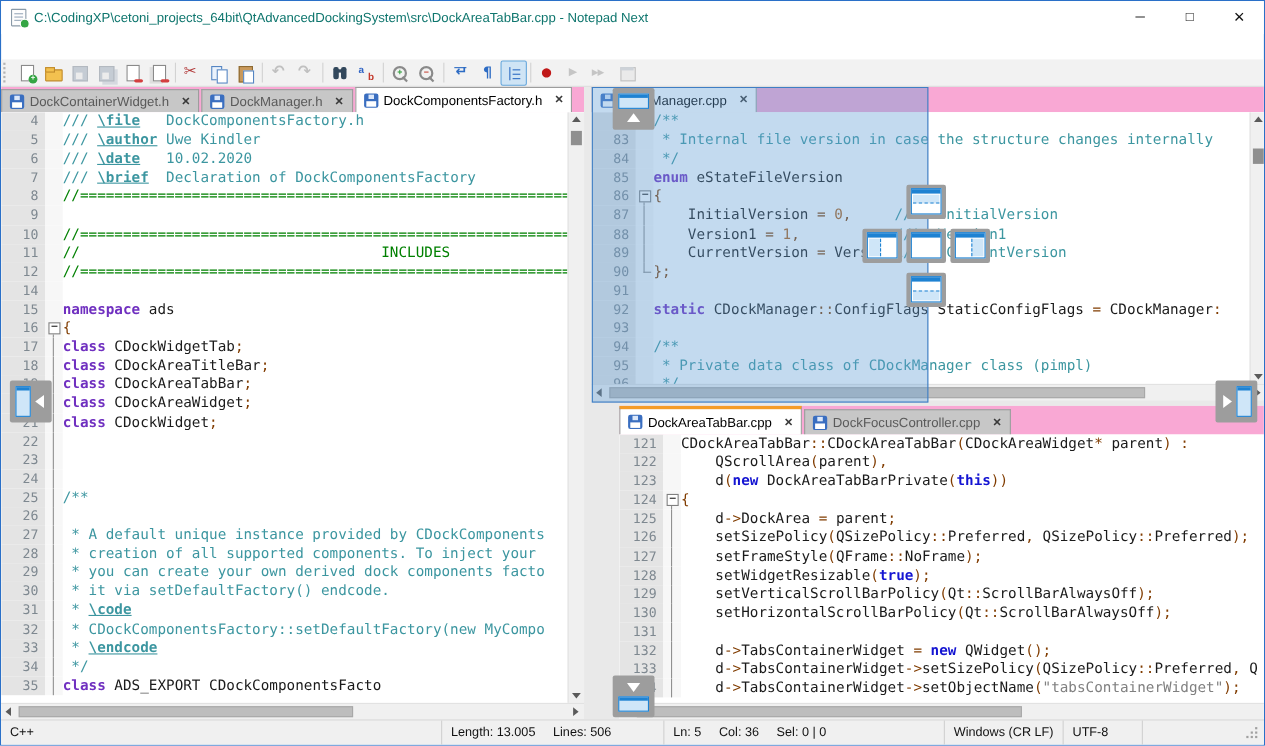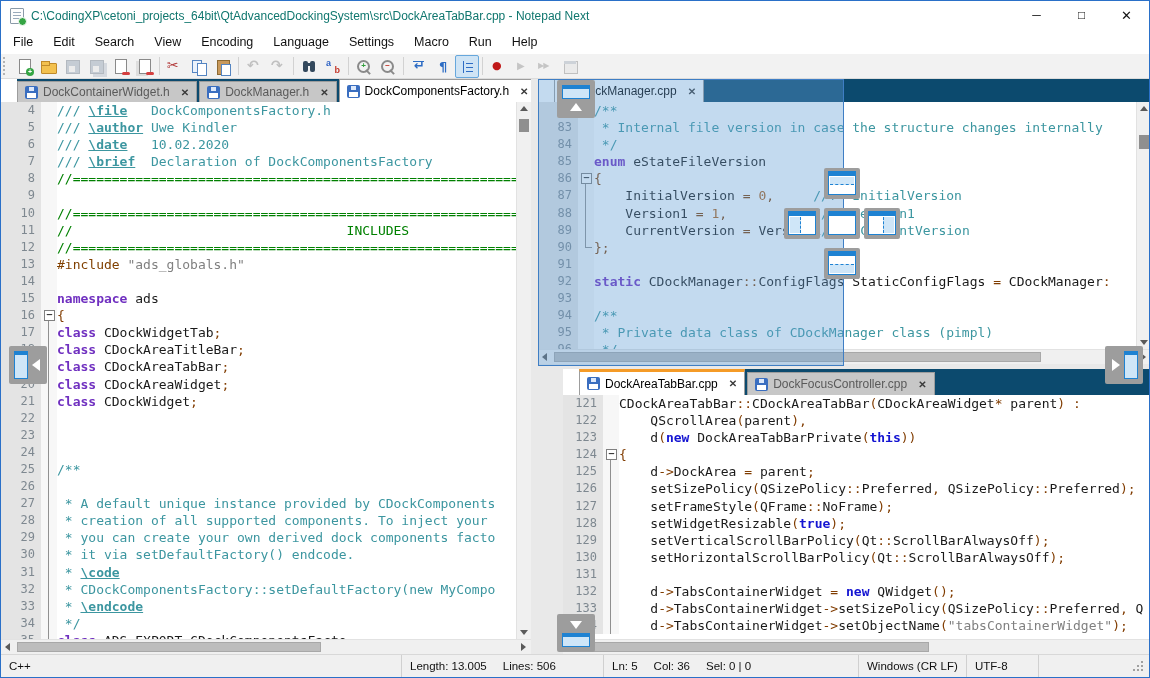--- a/index.html
+++ b/index.html
@@ -67,21 +67,21 @@
 
   
   .client { position:absolute; left:0; top:78px; right:0; height:575px; background:#e9e9e9; overflow:hidden; }
   .pane { position:absolute; background:#fff; }
   .pane-left { left:0; top:0; width:530px; height:575px; }
   .vsplit { position:absolute; left:530px; top:0; width:7px; height:575px; background:#e9e9e9; }
   .hsplit { position:absolute; left:537px; top:285px; width:613px; height:5px; background:#e9e9e9; }
   .pane-tr { left:537px; top:0; width:613px; height:285px; }
   .pane-br { left:562px; top:290px; width:613px; height:285px; }
 
-  .tabbar { position:absolute; left:0; top:0; right:0; background:#0c4a6e; display:flex; align-items:flex-end;margin-left:16px; }
+  .tabbar { position:absolute; left:0; top:0; right:0; background:#f9a8d4; display:flex; align-items:flex-end; }
   .pane-left .tabbar,.pane-tr .tabbar { height:23px; }
   .pane-br .tabbar { height:26px; }
   .tab { height:21px; display:flex; align-items:center; padding:0 7px; background:#c7c7c7; border:1px solid #9d9d9d; border-bottom:none; margin-right:2px; font-size:12px; color:#5a5a5a; white-space:nowrap; }
   .tab.active { background:#fff; height:23px; color:#000; }
   .pane-br .tab { height:23px; }
   .pane-br .tab.active { height:26px; border-top:3px solid var(--focus); }
   .tab-label { margin-right:2px; }
   .tab-close { margin-left:9px; font-size:10px; font-weight:bold; color:#3a3a3a; }
   .floppy { position:relative; width:13px; height:13px; background:#3a6ec0; border-radius:2px; margin-right:5px; flex:none; }
   .floppy::before { content:""; position:absolute; left:4px; top:1px; width:5px; height:4px; background:#dce8fa; }
@@ -154,32 +154,20 @@
 <div id="window">
 
   <div class="titlebar">
     <span class="app-icon"></span>
     <span class="title-text">C:\CodingXP\cetoni_projects_64bit\QtAdvancedDockingSystem\src\DockAreaTabBar.cpp - Notepad Next</span>
     <span class="wbtn min">─</span>
     <span class="wbtn max">□</span>
     <span class="wbtn close">✕</span>
   </div>
 
-  <div class="menubar" id="menubar">
-      <div class="menu-item">File</div>
-      <div class="menu-item">Edit</div>
-      <div class="menu-item">Search</div>
-      <div class="menu-item">View</div>
-      <div class="menu-item">Encoding</div>
-      <div class="menu-item">Language</div>
-      <div class="menu-item">Settings</div>
-      <div class="menu-item">Macro</div>
-      <div class="menu-item">Run</div>
-      <div class="menu-item">Help</div>
-    </div>
 
   <div class="toolbar" id="toolbar">
       <span class="tgrip"></span>
       <button class="tbtn">
         <span class="ti ti-new"></span>
       </button>
       <button class="tbtn">
         <span class="ti ti-open"></span>
       </button>
       <button class="tbtn disabled">
@@ -311,25 +299,20 @@
               <span class="ln">11</span>
               <span class="fm"></span>
               <span class="code"><span class="tk-com">//                                   INCLUDES</span></span>
             </div>
             <div class="cl">
               <span class="ln">12</span>
               <span class="fm"></span>
               <span class="code"><span class="tk-com">//============================================================================</span></span>
             </div>
             <div class="cl">
-              <span class="ln">13</span>
-              <span class="fm"></span>
-              <span class="code"><span class="tk-pre">#include </span><span class="tk-str">"ads_globals.h"</span></span>
-            </div>
-            <div class="cl">
               <span class="ln">14</span>
               <span class="fm"></span>
               <span class="code"></span>
             </div>
             <div class="cl">
               <span class="ln">15</span>
               <span class="fm"></span>
               <span class="code"><span class="tk-kw2">namespace</span><span class="tk-pln"> ads</span></span>
             </div>
             <div class="cl">

